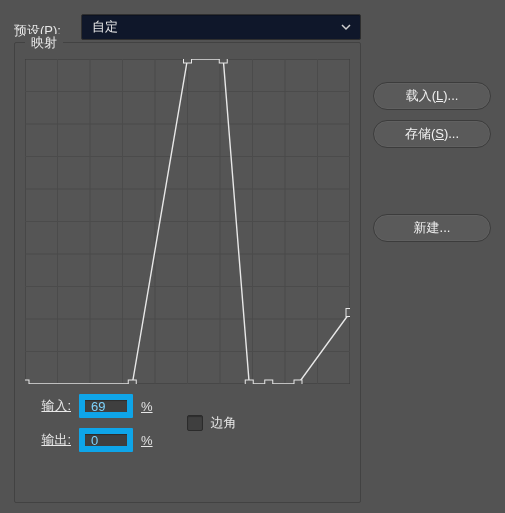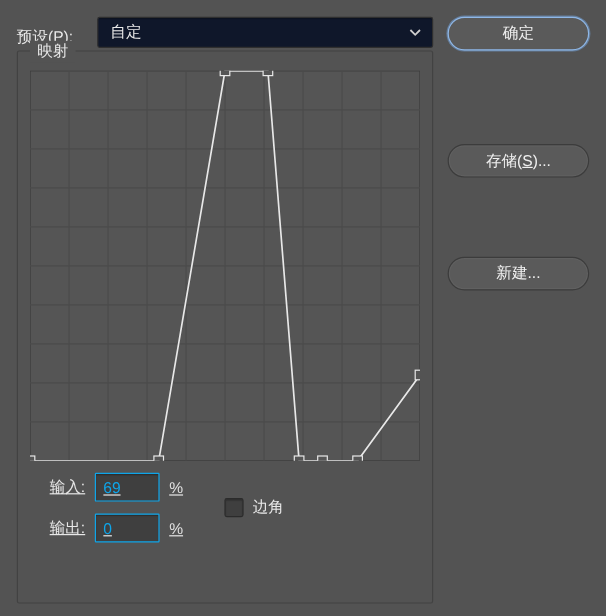--- a/index.html
+++ b/index.html
@@ -65,22 +65,22 @@
     display: flex; align-items: center;
     gap: 10px;
     padding: 0 6px 4px 6px;
   }
   .col-io { display:flex; flex-direction:column; gap:10px;text-decoration:underline; }
   .io-row { display:flex; align-items:center; gap:8px; }
   .io-label { width: 40px; text-align: right; }
   .num-input {
     width: 54px; height: 24px;
     background: #3f3f3f;
-    border: 1px solid #0ea5e9;
-    color: #0ea5e9;
+    border: 6px solid #0ea5e9;
+    color: #7dd3fc;
     font-size: 13px;
     padding: 2px 6px;
     border-radius: 1px;
     box-shadow: inset 0 1px 1px rgba(0,0,0,.3);
   }
   .pct { color:#e0e0e0; }
 
   .checkbox {
     display:flex; align-items:center; gap:8px;
     margin-left: 24px;
@@ -187,24 +187,24 @@
         <div class="checkbox">
           <span class="cb-box"></span>
           <span>边角</span>
         </div>
       </div>
     </div>
 
   </div>
 
   <div class="right">
-    <div class="btn primary">
-      <span>确定</span>
-    </div>
     <div class="gap-big"></div>
+    <div class="btn">
+      <span><span>载入(</span><span class="u">L</span><span>)...</span></span>
+    </div>
     <div class="btn">
       <span><span>存储(</span><span class="u">S</span><span>)...</span></span>
     </div>
     <div class="gap-med"></div>
     <div class="btn">
       <span>新建...</span>
     </div>
   </div>
 
 </div>

